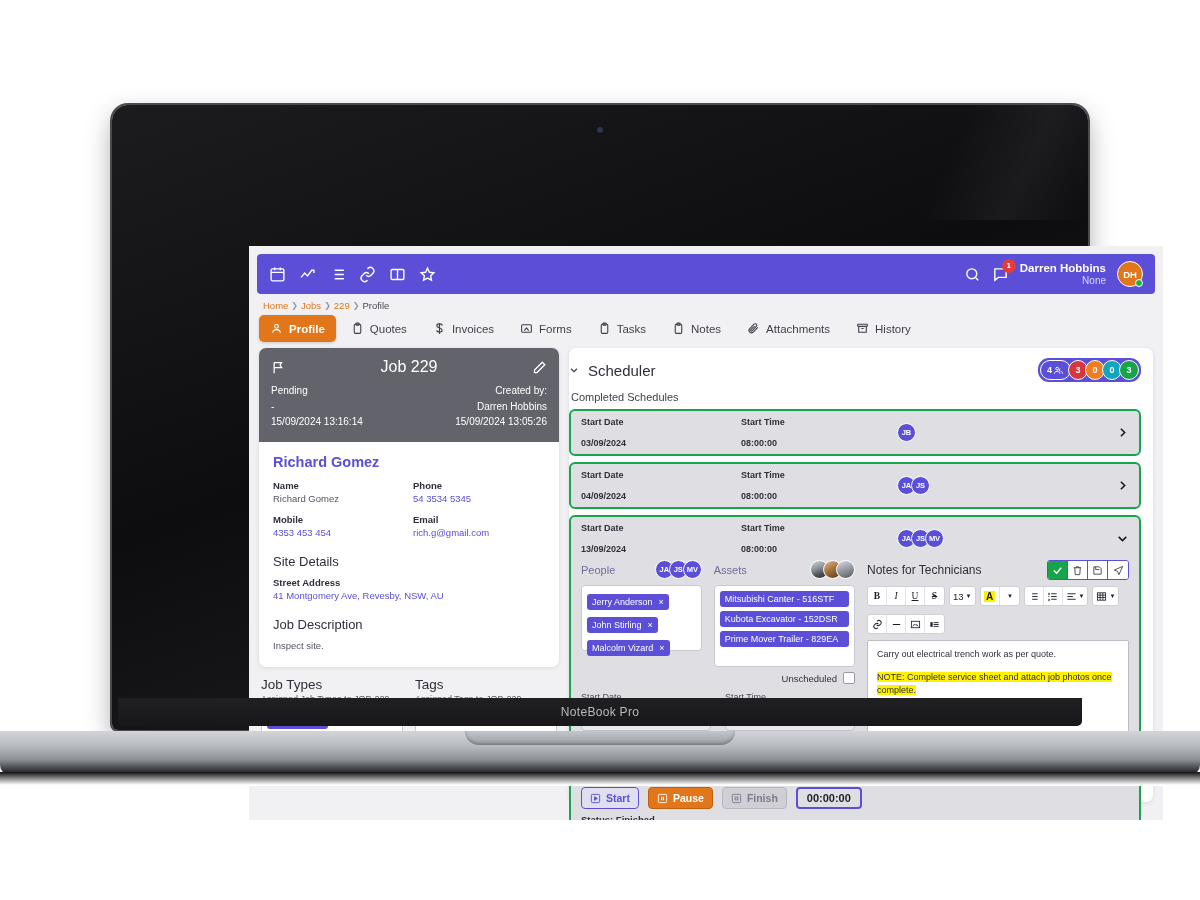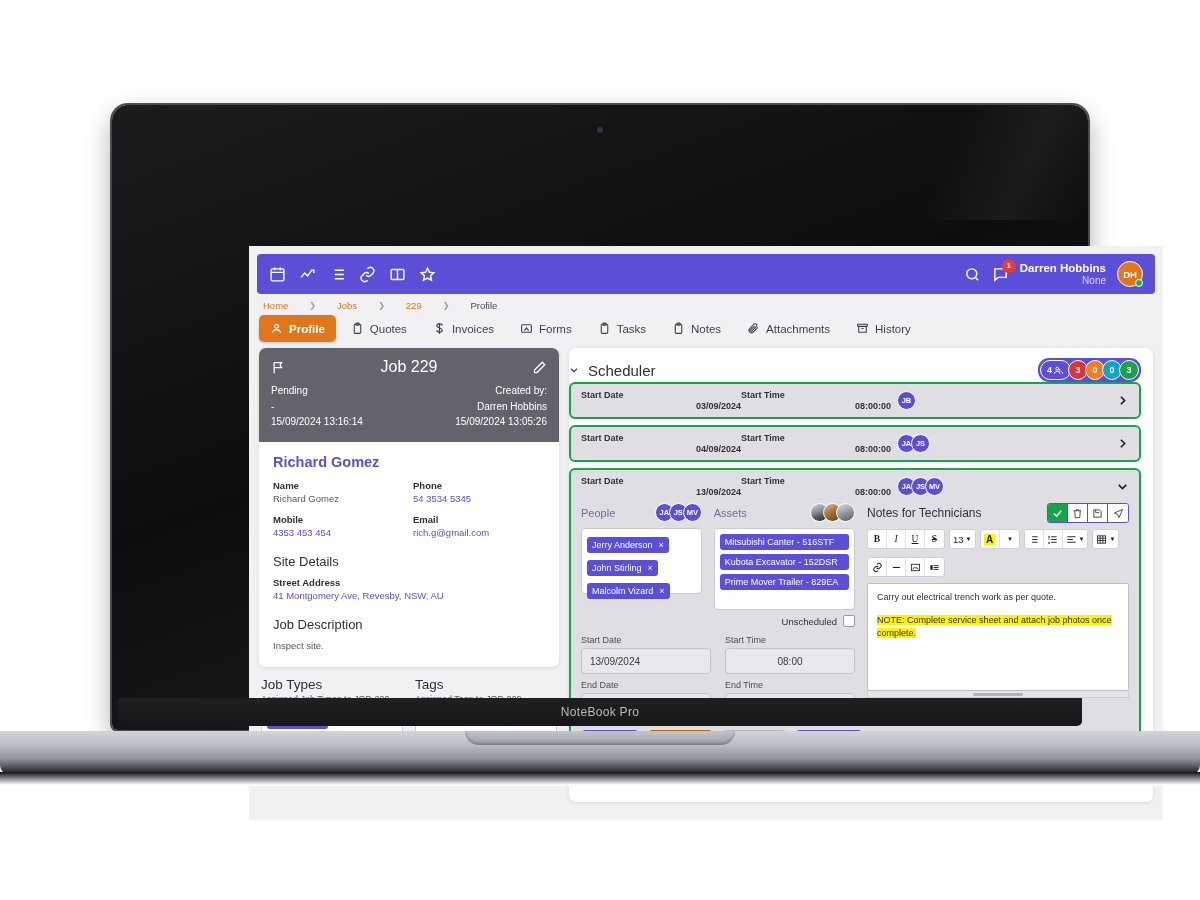--- a/index.html
+++ b/index.html
@@ -74,21 +74,21 @@
   .chat-wrap { position:relative; }
   .chat-badge {
     position:absolute; right:-7px; top:-7px; background:#e23c3c; color:#fff;
     font-size:8px; font-weight:700; min-width:14px; height:14px; border-radius:7px;
     display:flex; align-items:center; justify-content:center; padding: 0 3px;
   }
 
   
   .breadcrumb {
     padding: 6px 28px 2px 14px; font-size: 9.5px; color:#6b6b76;
-    display:flex; align-items:center; gap:21px;
+    display:flex; align-items:center; gap:3px;
   }
   .crumb-link { color:#e2761b; }
   .crumb-sep { color:#9a9aa5; font-size:8px; }
   .crumb-current { color:#4b4b57; }
 
   
   .tabs {
     display:flex; align-items:center; gap: 4px; padding: 2px 10px 0 10px;
     background:#f1f1f4;
   }
@@ -157,21 +157,21 @@
   .completed-label { font-size:11px; color:#3f3f4b; margin: 9px 0 6px 2px; }
 
   .sched-row {
     border:2px solid #17a44a; border-radius:6px; background:#dfdfe3;
     padding: 6px 10px; display:flex; align-items:center; margin-bottom: 6px;
     position:relative;
   }
   .sr-col { width: 160px; }
   .sr-col.time { width: 150px; }
   .sr-lab { font-size:9px; font-weight:700; color:#2f2f3a; }
-  .sr-val { font-size:9px; font-weight:700; color:#2f2f3a; margin-top:1px;text-align:right; }
+  .sr-val { font-size:9px; font-weight:700; color:#2f2f3a; margin-top:11px; }
   .sr-avatars { display:flex; align-items:center; flex:1; padding-left: 6px; }
   .av {
     width:19px; height:19px; border-radius:50%; background:#5a4fd6; color:#fff;
     font-size:7.5px; font-weight:700; display:flex; align-items:center; justify-content:center;
     border:1.5px solid #fff; margin-left:-5px; position:relative;
   }
   .av:first-child { margin-left:0; }
   .chev { width:13px; height:13px; color:#1c1c26; margin-left:auto; }
 
   
@@ -479,20 +479,21 @@
                     <path d="M17 14c2.3.4 4 1.9 4 5"></path>
                   </svg>
               </div>
               <div class="badge" style="background:#d6363e">3</div>
               <div class="badge" style="background:#ef7d22">0</div>
               <div class="badge" style="background:#12a5c0">0</div>
               <div class="badge" style="background:#17a44a">3</div>
             </div>
           </div>
 
+          <div class="completed-label">Completed Schedules</div>
 
           <div class="sched-row">
             <div class="sr-col">
               <div class="sr-lab">Start Date</div>
               <div class="sr-val">03/09/2024</div>
             </div>
             <div class="sr-col time">
               <div class="sr-lab">Start Time</div>
               <div class="sr-val">08:00:00</div>
             </div>

